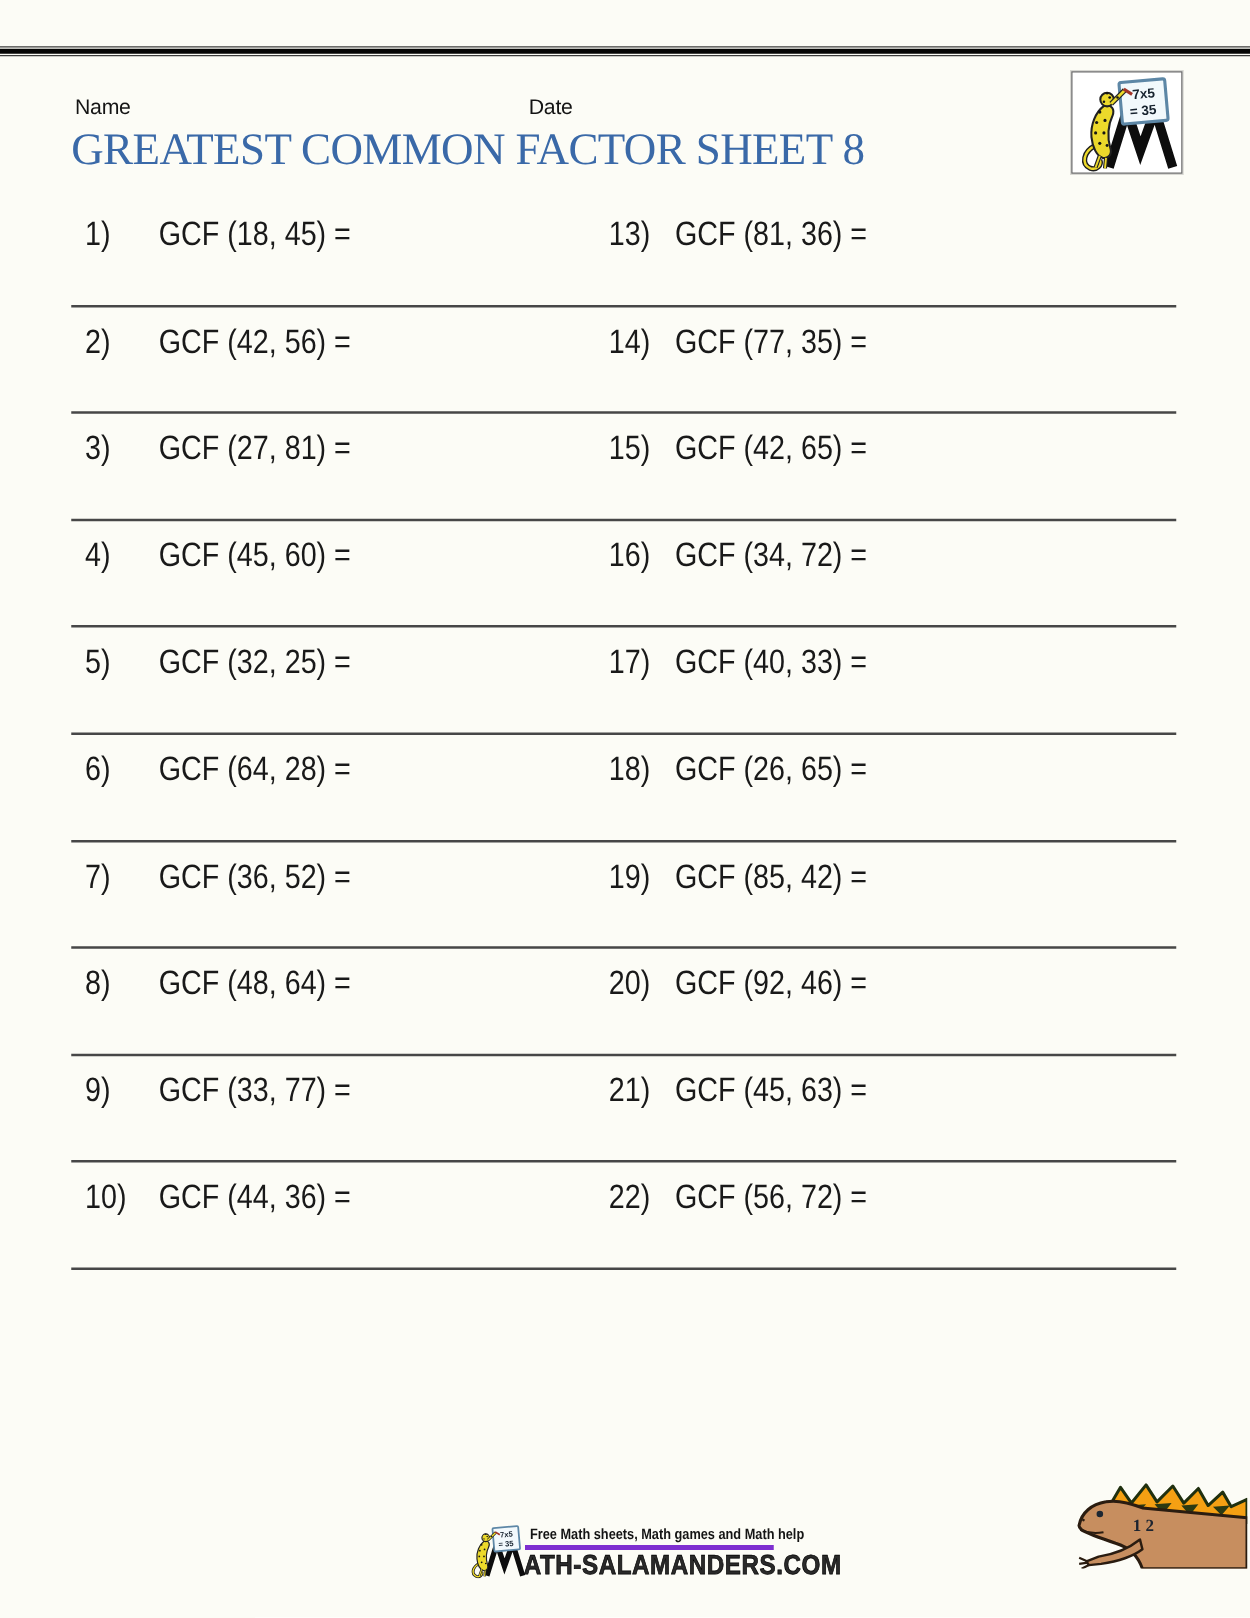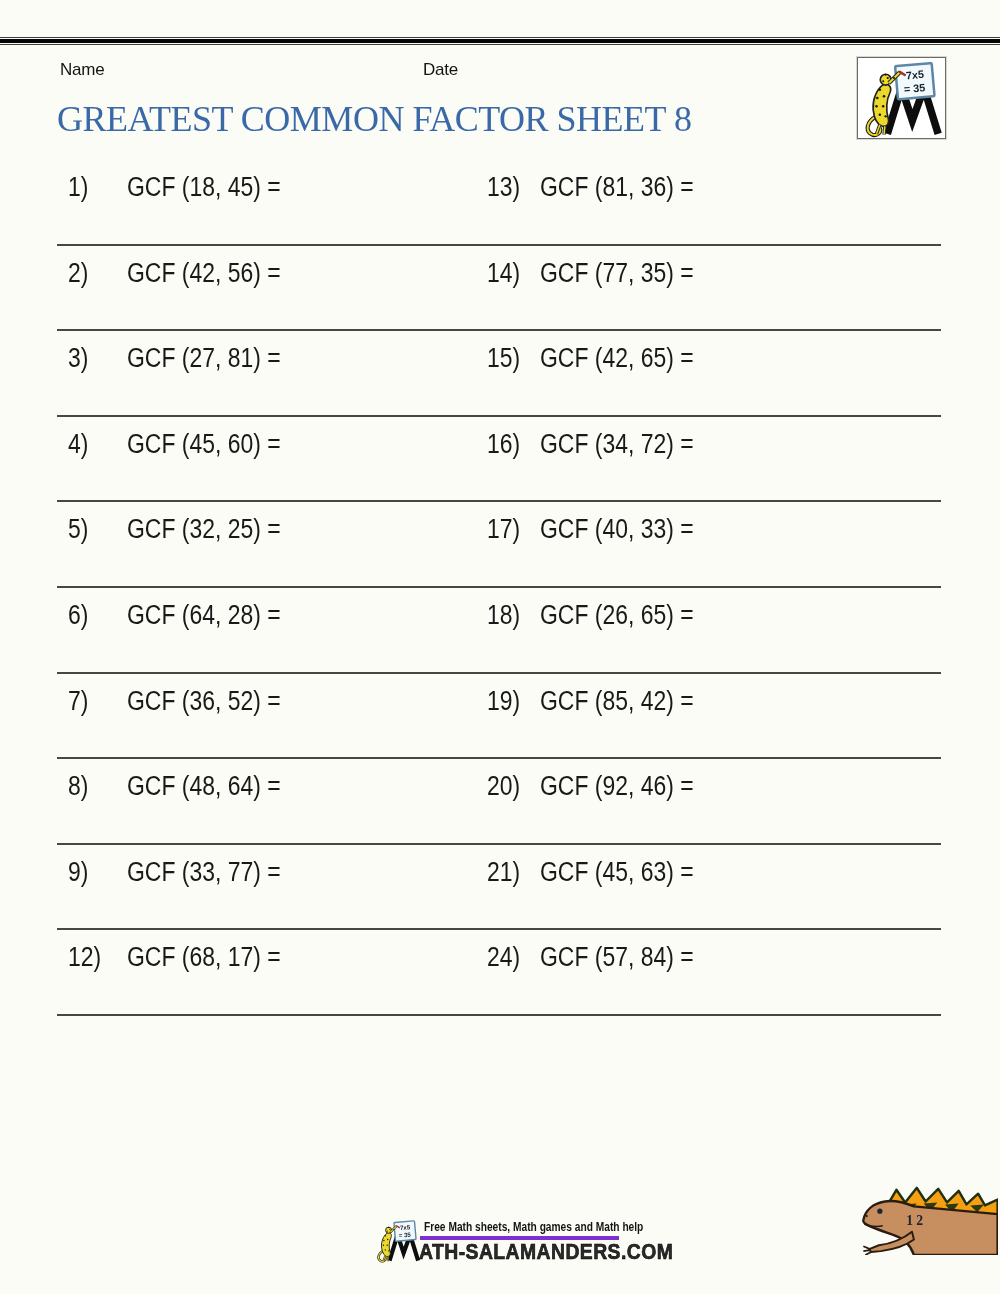--- a/index.html
+++ b/index.html
@@ -6,21 +6,21 @@
   .page{position:relative;width:1000px;height:1294px;background:#fcfcf6;
         font-family:"Liberation Sans",sans-serif;overflow:hidden;}
 
   
   .top-rule{position:absolute;left:0;top:37px;width:1000px;}
   .top-rule .l1{height:1px;background:#3c3c3c;}
   .top-rule .g{height:1px;background:transparent;}
   .top-rule .l2{height:4px;background:#050505;}
   .top-rule .l3{height:1px;background:#3c3c3c;}
 
-  .lbl{position:absolute;top:60px;font-size:17px;color:#141414;letter-spacing:-0.2px;}
+  .lbl{position:absolute;top:76px;font-size:17px;color:#141414;letter-spacing:-0.2px;}
   .lbl.name{left:60px;}
   .lbl.date{left:413px;margin-left:10px;}
 
   .logo-box{position:absolute;left:857px;top:57px;width:87px;height:80px;
             background:#ffffff;border:1px solid #6a6a6a;box-shadow:0 0 0 1px #d7d7d2;}
   .logo-box svg{width:100%;height:100%;display:block;}
 
   .title{position:absolute;left:57px;top:101px;margin:0;
          font-family:"Liberation Serif",serif;font-weight:normal;
          font-size:36px;line-height:1;color:#3a69a8;letter-spacing:-0.5px;white-space:nowrap;text-align:center;}
@@ -185,28 +185,28 @@
       <span class="p-re">GCF (92, 46) =</span>
     </div>
 
     <div class="prow">
       <span class="p-ln">9)</span>
       <span class="p-le">GCF (33, 77) =</span>
       <span class="p-rn">21)</span>
       <span class="p-re">GCF (45, 63) =</span>
     </div>
 
-
-
-    <div class="prow">
-      <span class="p-ln">12)</span>
-      <span class="p-le">GCF (68, 17) =</span>
-      <span class="p-rn">24)</span>
-      <span class="p-re">GCF (57, 84) =</span>
-    </div>
+    <div class="prow">
+      <span class="p-ln">10)</span>
+      <span class="p-le">GCF (44, 36) =</span>
+      <span class="p-rn">22)</span>
+      <span class="p-re">GCF (56, 72) =</span>
+    </div>
+
+
   </div>
 
   <div class="f-logo">
     <svg>
         <use href="#sala-logo"></use>
       </svg>
   </div>
   <span class="tagline">Free Math sheets, Math games and Math help</span>
   <div class="purple-bar"></div>
   <span class="site">ATH-SALAMANDERS.COM</span>

